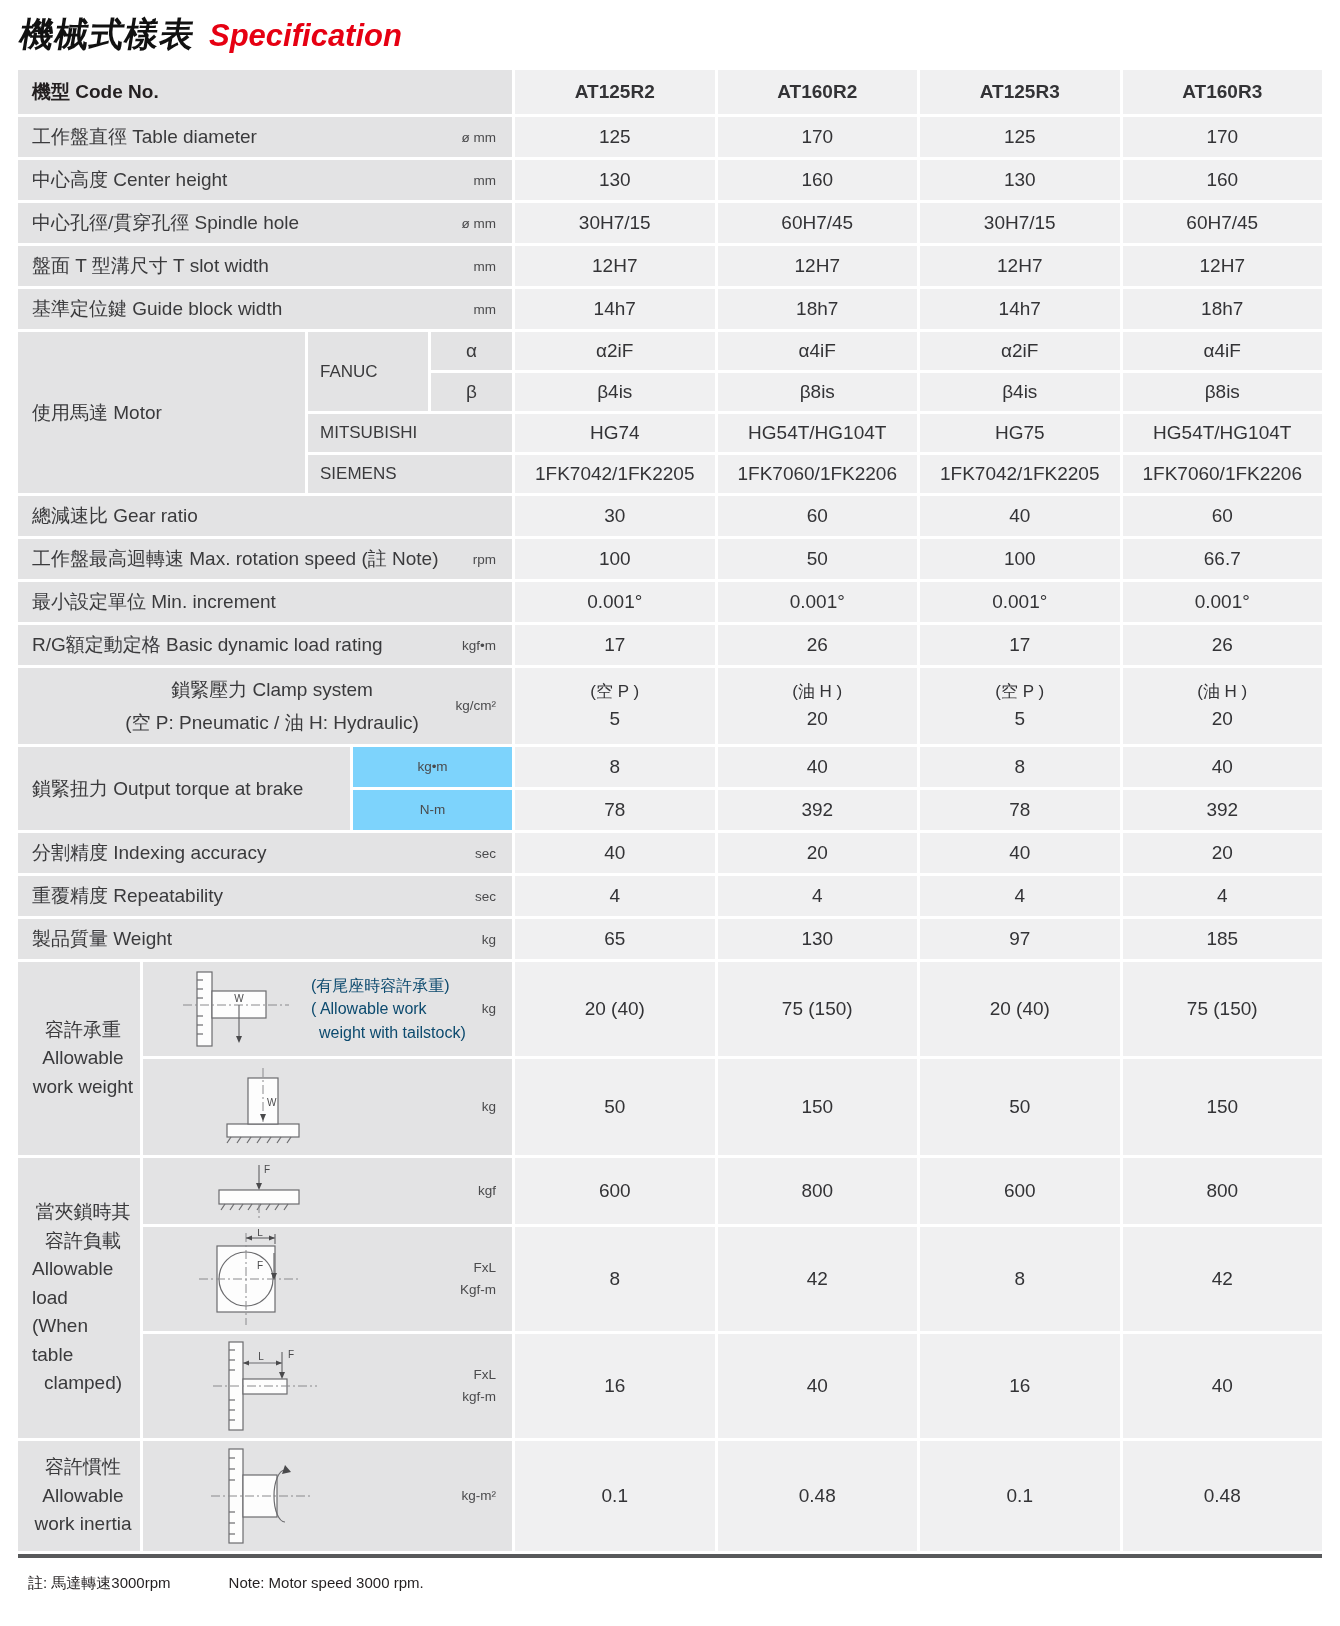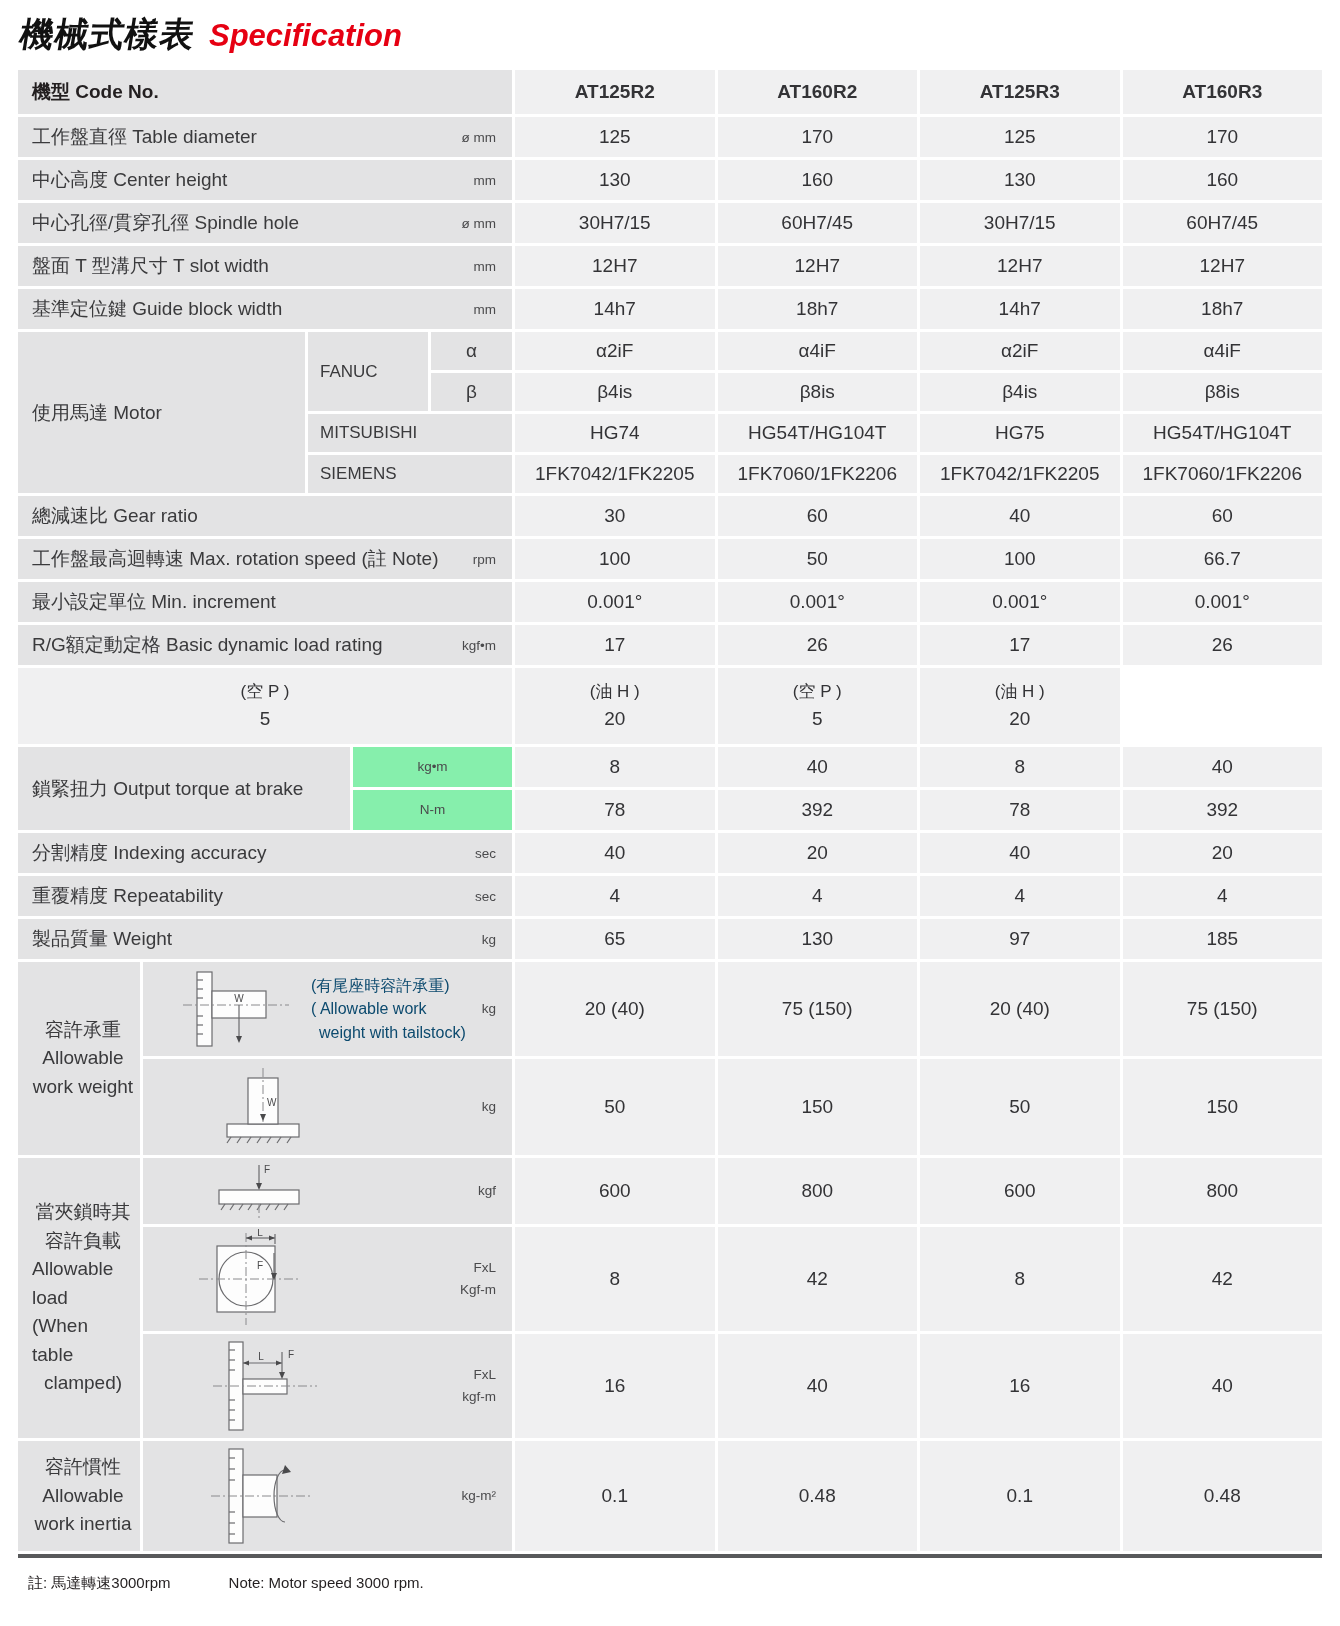--- a/index.html
+++ b/index.html
@@ -24,21 +24,21 @@
   .gs{grid-template-columns:122px 369px repeat(4,1fr);}
 
   .c{display:flex;align-items:center;overflow:hidden;}
   .hdr{background:#d6d6d7;color:#231f20;font-weight:bold;font-size:21px;}
   .hdr.lab{padding-left:14px;}
   .hdr.val{justify-content:center;}
   .lab{background:#e3e3e4;justify-content:space-between;padding:0 16px 0 14px;font-size:19px;}
   .lab .lt{white-space:nowrap;}
   .val{background:#f0f0f1;justify-content:center;font-size:19px;color:#333336;text-align:center;}
   .unit{font-size:13.5px;color:#4a4a4c;white-space:nowrap;margin-left:8px;}
-  .ucell{background:#86efac;justify-content:center;font-size:13.5px;color:#4a4a4c;text-align:center;line-height:1.6;}
+  .ucell{background:#7dd3fc;justify-content:center;font-size:13.5px;color:#4a4a4c;text-align:center;line-height:1.6;}
   .brand{background:#e3e3e4;padding-left:12px;font-size:17px;}
   .greek{background:#e3e3e4;justify-content:center;font-size:19px;}
   .seclab{background:#e3e3e4;padding:10px 6px 10px 14px;font-size:19px;line-height:1.5;display:flex;flex-direction:column;justify-content:center;}
   .diag{background:#e3e3e4;position:relative;display:flex;align-items:center;padding-left:34px;gap:16px;}
   .diag .u-abs{position:absolute;right:16px;top:50%;transform:translateY(-50%);font-size:13.5px;color:#4a4a4c;text-align:right;line-height:1.6;}
   .cap{font-size:16px;line-height:1.45;color:#0c4a6e;}
   .two{flex-direction:column;justify-content:center;line-height:1.45;}
   .two .t1{font-size:17px;}
   .two .t2{font-size:19px;}
   .clampl{background:#e3e3e4;display:flex;flex-direction:column;justify-content:center;padding-left:14px;font-size:19px;line-height:1.75;}
@@ -188,20 +188,25 @@
           <span class="lt">R/G額定動定格 Basic dynamic load rating</span>
           <span class="unit">kgf•m</span>
         </div>
       <div class="c val">17</div>
       <div class="c val">26</div>
       <div class="c val">17</div>
       <div class="c val">26</div>
     </div>
 
     <div class="band g1" style="grid-template-rows:76px;">
+      <div class="c clampl clampwrap">
+        <span class="lt">鎖緊壓力  Clamp system</span>
+        <span class="lt">(空 P: Pneumatic / 油 H: Hydraulic)</span>
+        <span class="unit u-abs">kg/cm²</span>
+      </div>
       <div class="c val two">
           <span class="t1">(空 P )</span>
           <span class="t2">5</span>
         </div>
       <div class="c val two">
           <span class="t1">(油 H )</span>
           <span class="t2">20</span>
         </div>
       <div class="c val two">
           <span class="t1">(空 P )</span>

